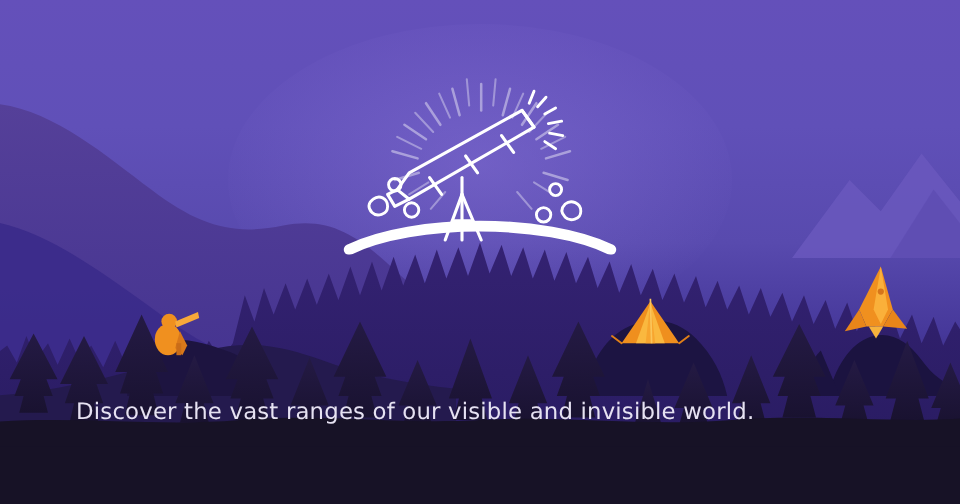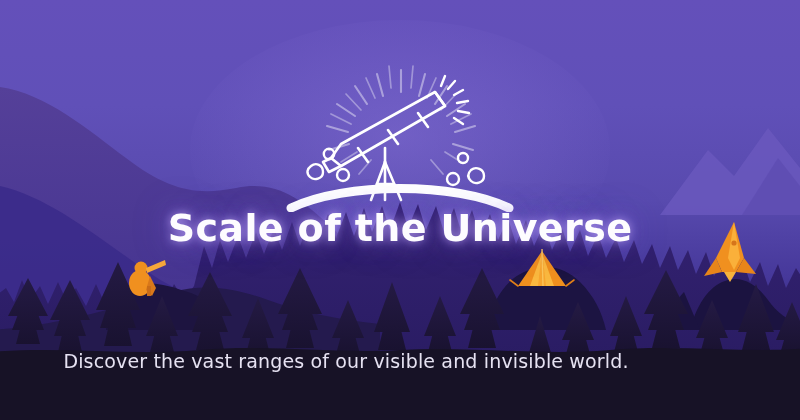--- a/index.html
+++ b/index.html
@@ -52,21 +52,21 @@
     text-shadow:
        0 0 10px rgba(196,170,255,0.75),
        0 0 22px rgba(150,120,235,0.55),
        0 0 40px rgba(120,95,215,0.35);
   }
 
   
   #subtitle-block {
     position: absolute;
     left: 0;
-    top: 350px;
+    top: 332px;
     width: 692px;
     text-align: center;
   }
   #subtitle-text {
     display: inline-block;
     font-family: "DejaVu Sans", sans-serif;
     font-size: 19px;
     font-weight: normal;
     letter-spacing: 0.15px;
     color: #e6e2f2;
@@ -285,21 +285,18 @@
       <path d="M26 104 C31 100, 38 103, 38 110 C38 117, 29 119, 25 115 C21 111, 22 107, 26 104 Z"></path>
       <circle cx="58" cy="113" r="6"></circle>
       <circle cx="178" cy="96" r="5"></circle>
       <path d="M186 108 C191 104, 199 107, 199 114 C199 121, 190 123, 186 119 C182 115, 183 111, 186 108 Z"></path>
       <circle cx="168" cy="117" r="6"></circle>
     </g>
 
     <path d="M6 146 C 60 120, 170 120, 224 146" stroke="#ffffff" stroke-width="9" fill="none" stroke-linecap="round"></path>
   </svg>
 
-  <div id="title-block">
-    <span id="title-text">Scale of the Universe</span>
-  </div>
 
   <div id="subtitle-block">
     <span id="subtitle-text">Discover the vast ranges of our visible and invisible world.</span>
   </div>
 
 </div>
 
 </body></html>

